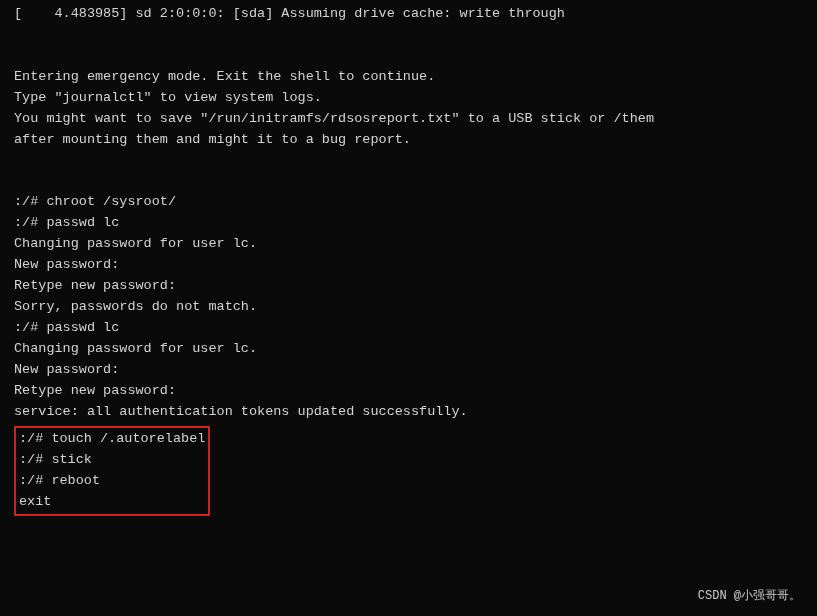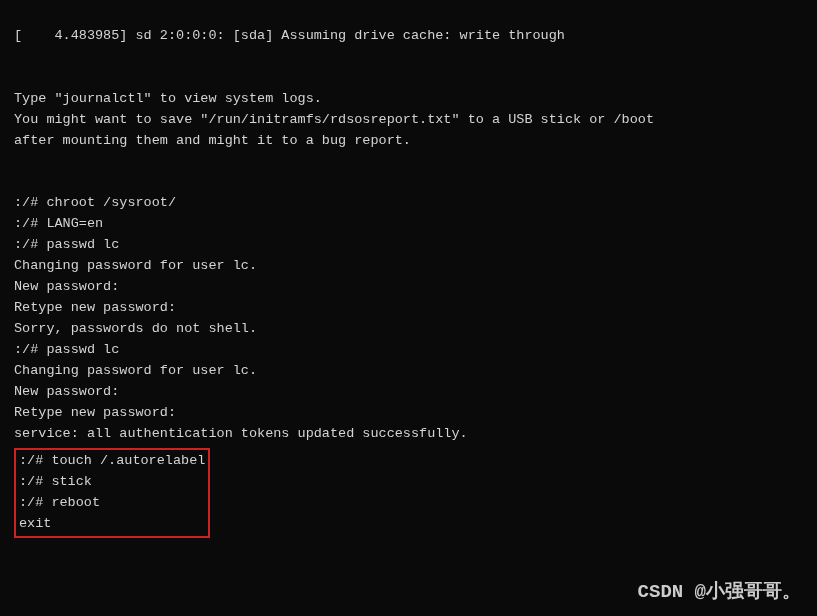--- a/index.html
+++ b/index.html
@@ -12,21 +12,21 @@
       font-size: 13.5px;
       color: #d4d4d4;
       overflow: hidden;
       position: relative;
     }
 
     .terminal {
       width: 100%;
       height: 100%;
       background-color: #0a0a0a;
-      padding: 26px 14px;
+      padding: 4px 14px;
       position: relative;
     }
 
     .line {
       line-height: 1.55;
       white-space: pre;
       color: #d4d4d4;
     }
 
     .line.empty {
@@ -45,45 +45,45 @@
       line-height: 1.55;
       color: #d4d4d4;
     }
 
     .watermark {
       position: absolute;
       bottom: 12px;
       right: 16px;
       color: #cccccc;
       font-family: 'Courier New', Courier, monospace;
-      font-size: 19px;
-      font-weight: bold;
+      font-size: 12px;
+      font-weight: normal;
     }
   </style>
 </head>
 <body>
 
 <div class="terminal">
   <div>
 
     <div class="line">[    4.483985] sd 2:0:0:0: [sda] Assuming drive cache: write through</div>
     <div class="line empty"></div>
     <div class="line empty"></div>
+    <div class="line">Entering emergency mode. Exit the shell to continue.</div>
     <div class="line">Type "journalctl" to view system logs.</div>
-    <div class="line">You might want to save "/run/initramfs/rdsosreport.txt" to a USB stick or /boot</div>
+    <div class="line">You might want to save "/run/initramfs/rdsosreport.txt" to a USB stick or /them</div>
     <div class="line">after mounting them and might it to a bug report.</div>
     <div class="line empty"></div>
     <div class="line empty"></div>
     <div class="line">:/# chroot /sysroot/</div>
-    <div class="line">:/# LANG=en</div>
     <div class="line">:/# passwd lc</div>
     <div class="line">Changing password for user lc.</div>
     <div class="line">New password:</div>
     <div class="line">Retype new password:</div>
-    <div class="line">Sorry, passwords do not shell.</div>
+    <div class="line">Sorry, passwords do not match.</div>
     <div class="line">:/# passwd lc</div>
     <div class="line">Changing password for user lc.</div>
     <div class="line">New password:</div>
     <div class="line">Retype new password:</div>
     <div class="line">service: all authentication tokens updated successfully.</div>
 
     <div style="margin-top: 2px;">
       <div class="highlighted-block">
         <div class="highlighted-line">:/# touch /.autorelabel</div>
         <div class="highlighted-line">:/# stick</div>

